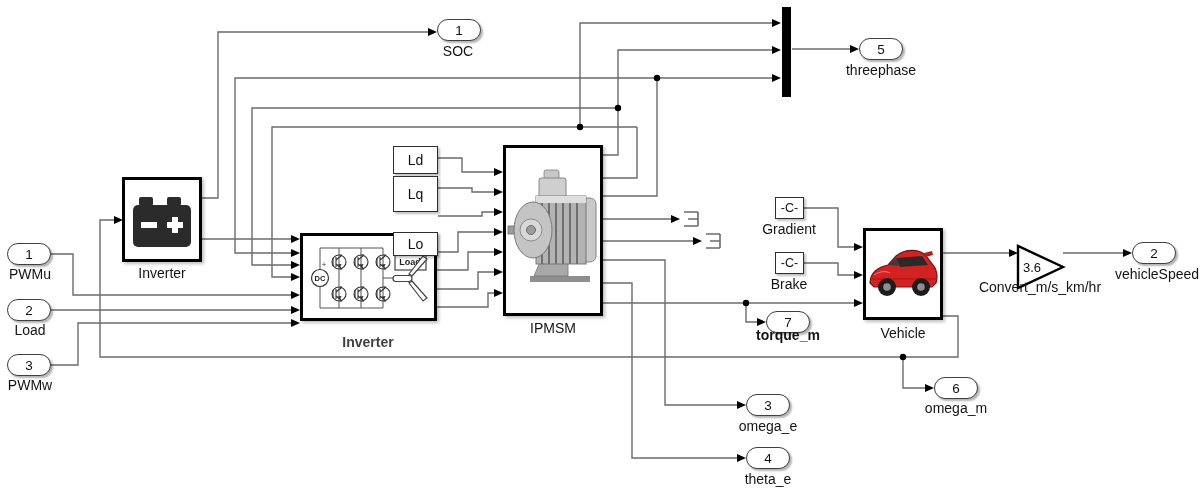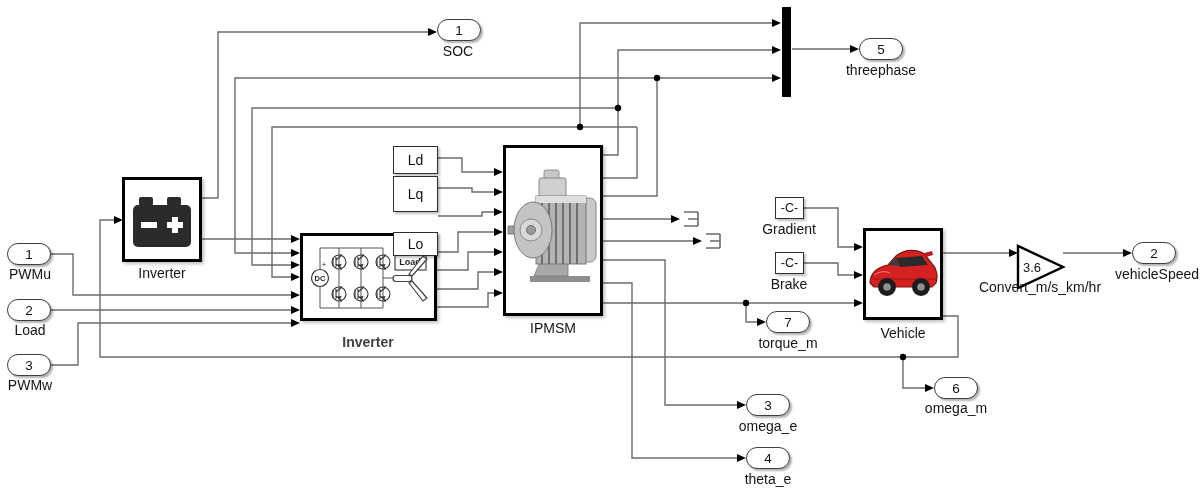--- a/index.html
+++ b/index.html
@@ -133,21 +133,21 @@
       <span>5</span>
     </div>
   <div class="lbl" style="left:881px;top:62px;">threephase</div>
   <div class="oval" style="left:1132px;top:242px;">
       <span>2</span>
     </div>
   <div class="lbl" style="left:1157px;top:266px;">vehicleSpeed</div>
   <div class="oval" style="left:766px;top:311px;">
       <span>7</span>
     </div>
-  <div class="lbl" style="left:788px;top:335px;">torque_m</div>
+  <div class="lbl" style="left:788px;top:327px;font-weight:bold;">torque_m</div>
   <div class="oval" style="left:746px;top:394px;">
       <span>3</span>
     </div>
   <div class="lbl" style="left:768px;top:418px;">omega_e</div>
   <div class="oval" style="left:746px;top:447px;">
       <span>4</span>
     </div>
   <div class="lbl" style="left:768px;top:471px;">theta_e</div>
   <div class="oval" style="left:934px;top:377px;">
       <span>6</span>

